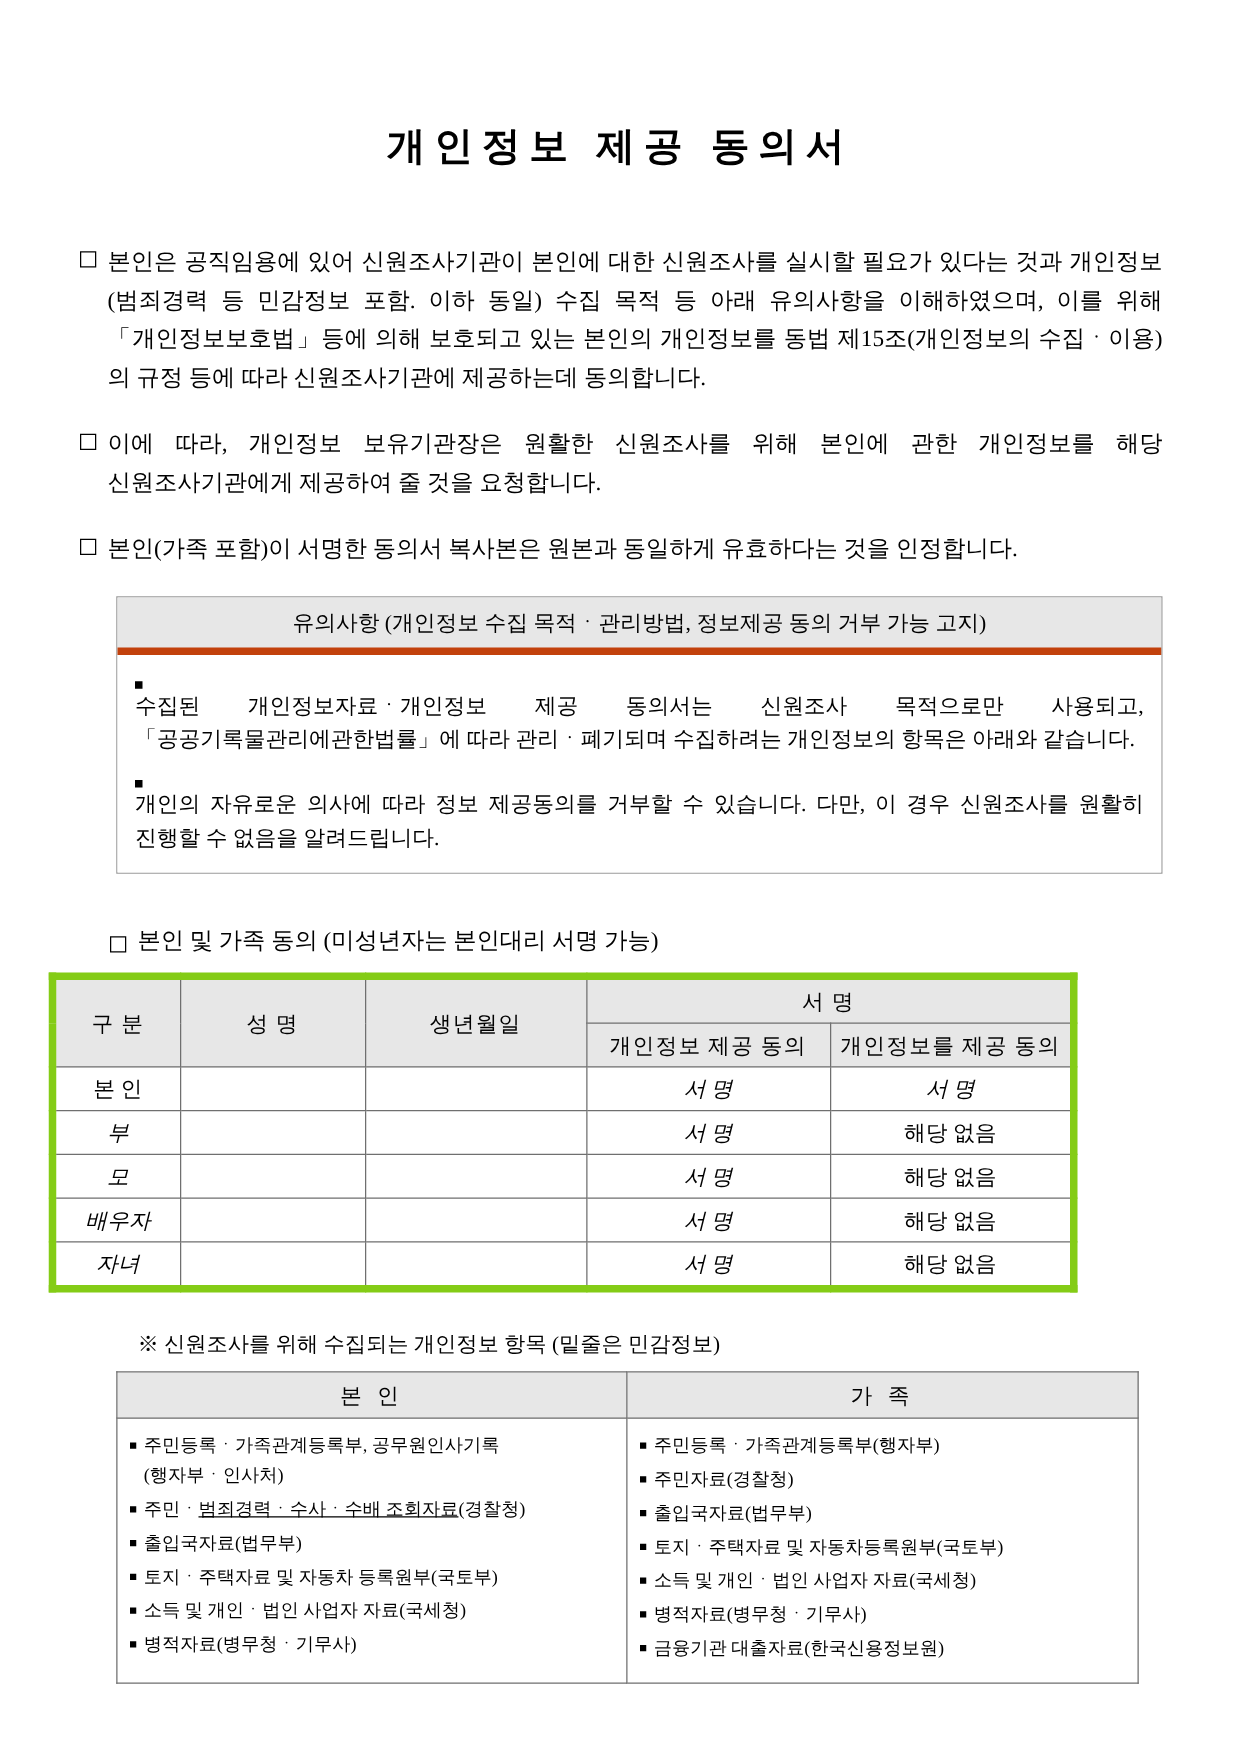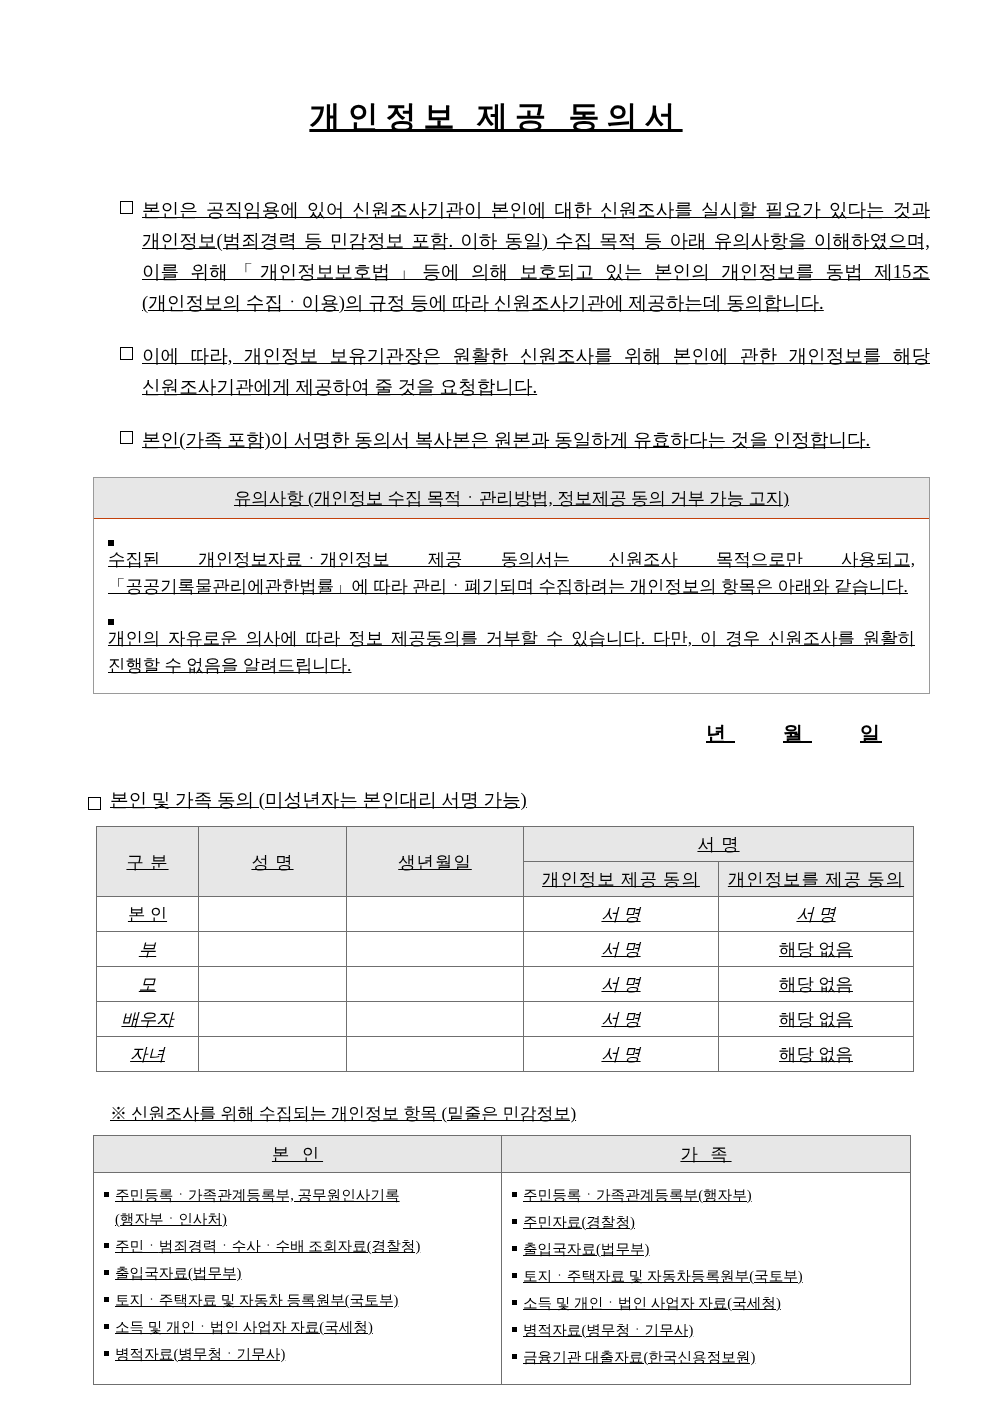--- a/index.html
+++ b/index.html
@@ -15,38 +15,37 @@
     font-family: "Liberation Serif", "DejaVu Serif", serif;
     color: #000000;
     overflow: hidden;
   }
   .page {
     position: relative;
     width: 992px;
     height: 1127px;
     box-sizing: border-box;
     padding: 0;
-    text-decoration: underline;
   }
 
   
   .doc-title {
     text-align: center;
     font-size: 31px;
     font-weight: bold;
     letter-spacing: 7px;
     margin: 0;
     padding-top: 96px;
     font-family: "Liberation Sans", "DejaVu Sans", sans-serif;
   }
 
   
   .clauses {
     margin-top: 56px;
-    padding-left: 120px;
+    padding-left: 64px;
     padding-right: 62px;
   }
   .clause {
     position: relative;
     display: flex;
     align-items: flex-start;
     margin-bottom: 22px;
   }
   .cbox {
     flex: 0 0 auto;
@@ -67,21 +66,21 @@
   }
 
   
   .notice-box {
     margin: 10px 62px 0 93px;
     border: 1px solid #9a9a9a;
     box-sizing: border-box;
   }
   .notice-head {
     background: #e7e7e7;
-    border-bottom: 1px solid #c2410c;
+    border-bottom: 6px solid #c2410c;
     text-align: center;
     font-size: 17.4px;
     padding: 9px 6px 9px 6px;
     line-height: 22px;
   }
   .notice-body {
     padding: 11px 14px 13px 14px;
     background: #ffffff;
   }
   .notice-item {
@@ -130,23 +129,23 @@
     align-items: center;
     font-size: 18.6px;
   }
   .sec-head .cbox { margin-top: 6px; }
 
   table {
     border-collapse: collapse;
     table-layout: fixed;
   }
   .consent-table {
-    margin: 13px 0 0 96px;
+    margin: 13px 0 0 39px;
     width: 817px;
-    border: 1px solid #84cc16;
+    border: 6px solid #84cc16;
   }
   .consent-table th, .consent-table td {
     border: 1px solid #6f6f6f;
     text-align: center;
     font-size: 17.4px;
     padding: 5px 2px;
     height: 29px;
     box-sizing: border-box;
   }
   .consent-table thead th {
@@ -233,25 +232,20 @@
         <span class="sq"></span>
         <span class="notice-text">수집된 개인정보자료ㆍ개인정보 제공 동의서는 신원조사 목적으로만 사용되고,「공공기록물관리에관한법률」에 따라 관리ㆍ폐기되며 수집하려는 개인정보의 항목은 아래와 같습니다.</span>
       </div>
       <div class="notice-item">
         <span class="sq"></span>
         <span class="notice-text">개인의 자유로운 의사에 따라 정보 제공동의를 거부할 수 있습니다. 다만, 이 경우 신원조사를 원활히 진행할 수 없음을 알려드립니다.</span>
       </div>
     </div>
   </div>
 
-  <div class="date-line">
-    <span>년</span>
-    <span>월</span>
-    <span>일</span>
-  </div>
 
 
   <div class="sec-head">
     <span class="cbox"></span>
     <span>본인 및 가족 동의 (미성년자는 본인대리 서명 가능)</span>
   </div>
 
   <table class="consent-table">
     <colgroup>
       <col style="width:102px">

